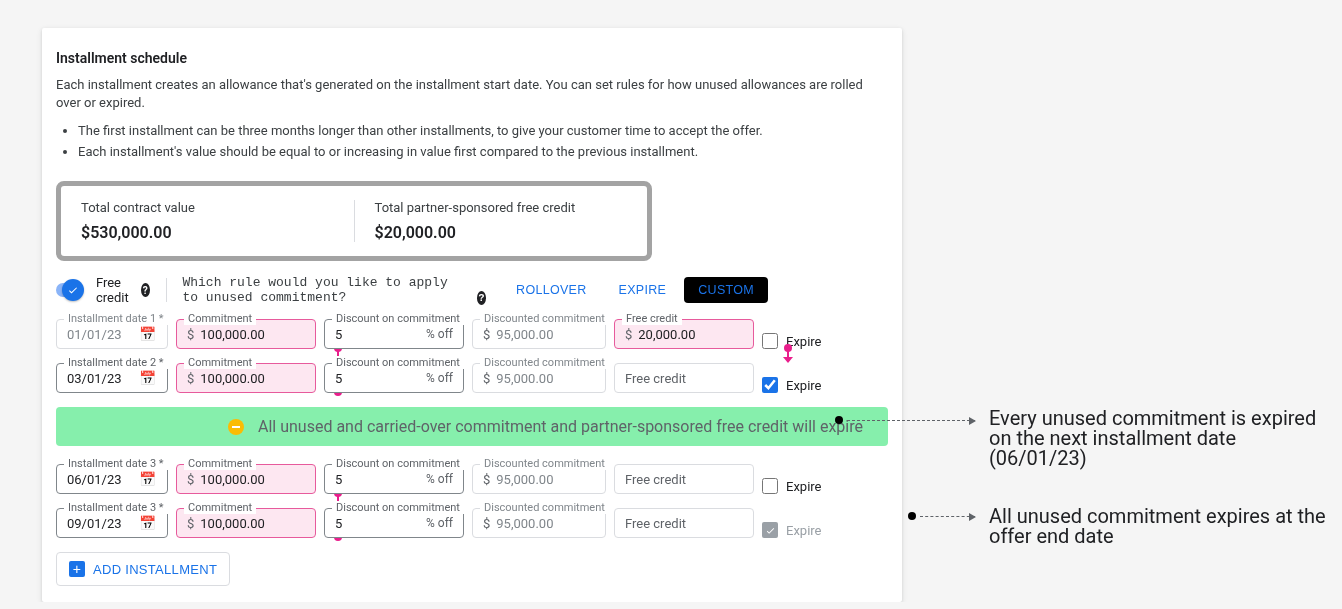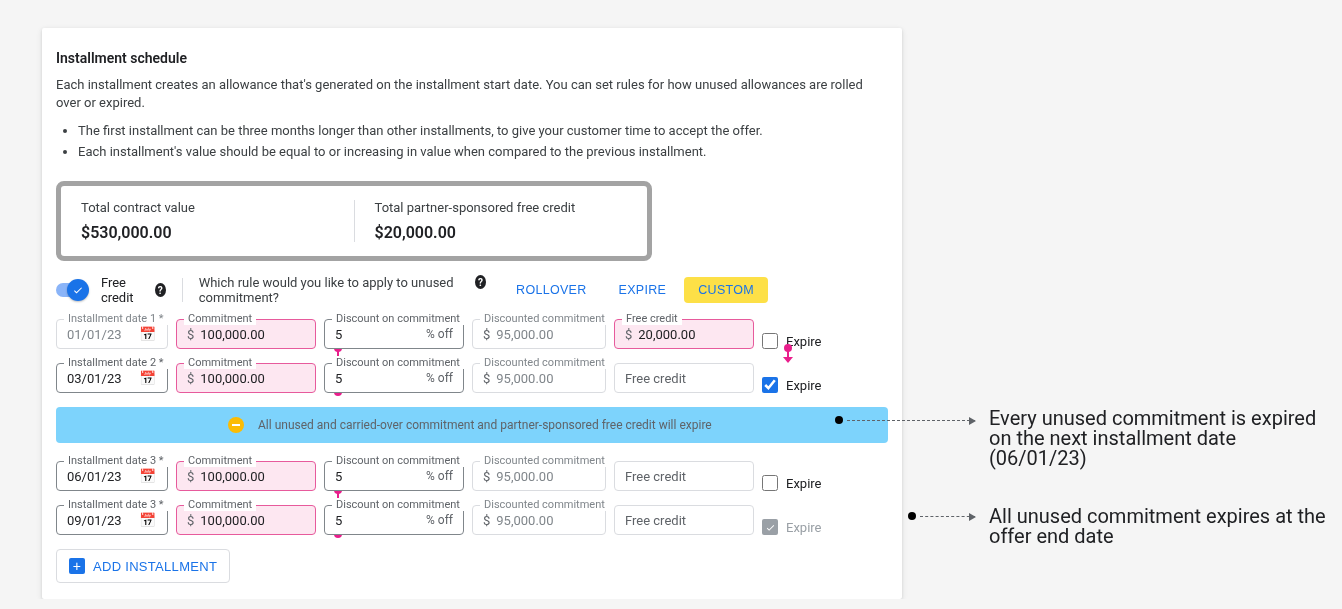--- a/index.html
+++ b/index.html
@@ -39,27 +39,27 @@
       background:#1a73e8; display:flex; align-items:center; justify-content:center;
       box-shadow:0 1px 2px rgba(0,0,0,.25);
     }
     .toggle .thumb svg { width:12px; height:12px; fill:#fff; }
     .freecredit-lbl { font-size:13px; color:#202124; display:flex; align-items:center; gap:6px;}
     .help-ico {
       width:14px; height:14px; border-radius:50%; background:#202124; color:#fff;
       display:inline-flex; align-items:center; justify-content:center; font-size:10px; font-weight:700;
     }
     .vr { width:1px; height:24px; background:#dadce0; }
-    .rule-q { font-size:13px; color:#3c4043; display:flex; align-items:flex-start; gap:6px; }
+    .rule-q { font-size:13px; color:#3c4043; display:flex; align-items:flex-end; gap:6px;font-family:Liberation Mono, monospace; }
     .rule-btns { margin-left:auto; display:flex; gap:4px; margin-right: 120px;}
     .rule-btn {
       padding: 6px 14px; font-size:12.5px; font-weight:500; color:#1a73e8; border:none; background:transparent;
       border-radius:4px; cursor:pointer; letter-spacing:.3px;
     }
-    .rule-btn.active { background:#fde047; }
+    .rule-btn.active { background:#000000; }
     .row {
       display:flex; gap:8px; align-items:flex-end; margin-bottom:14px; position:relative;
     }
     .fld { position:relative; }
     .fld .lab {
       position:absolute; top:-7px; left:8px; background:#fff; padding:0 4px;
       font-size:11px; color:#5f6368; z-index:1; white-space:nowrap;
     }
     .fld.pink .lab { color:#5f6368; }
     .fld.disabled .lab { color:#80868b; }
@@ -84,22 +84,22 @@
     .arrow-m::after { content:''; position:absolute; left:0; top:8px; width:0; height:0; border-left:5px solid transparent; border-right:5px solid transparent; border-top:6px solid #e91e8c; }
     .chk { display:flex; align-items:center; gap:8px; font-size:13px; }
     .chk input[type=checkbox] { width:16px; height:16px; accent-color:#1a73e8; }
     .chk.disabled { color:#9aa0a6; }
     .chk.disabled .dis-box {
       width:16px; height:16px; border-radius:2px; background:#9aa0a6;
       display:inline-flex; align-items:center; justify-content:center;
     }
     .chk.disabled .dis-box svg { width:11px; height:11px; fill:#fff; }
     .expire-banner {
-      background:#7dd3fc; border-radius:4px; padding:10px 14px; display:flex; align-items:center;
-      gap:14px; font-size:12px; color:#5f6368; margin: 4px 0 18px 0; position:relative;
+      background:#86efac; border-radius:4px; padding:10px 14px; display:flex; align-items:center;
+      gap:14px; font-size:16px; color:#5f6368; margin: 4px 0 18px 0; position:relative;
     }
     .ban-ico {
       width:16px; height:16px; border-radius:50%; background:#fbbc04;
       display:flex; align-items:center; justify-content:center; margin-left:158px;
     }
     .ban-ico .dash { width:8px; height:2px; background:#fff; }
     .add-btn {
       border:1px solid #dadce0; border-radius:4px; padding:8px 12px; display:inline-flex;
       align-items:center; gap:8px; color:#1a73e8; font-size:13px; font-weight:500;
       background:#fff; cursor:pointer; letter-spacing:.3px;
@@ -112,21 +112,21 @@
   </style>
 </head>
 <body>
 
 <div class="wrapper">
   <div class="card">
     <div class="title">Installment schedule</div>
     <div class="desc">Each installment creates an allowance that's generated on the installment start date. You can set rules for how unused allowances are rolled over or expired.</div>
     <ul class="rules">
       <li>The first installment can be three months longer than other installments, to give your customer time to accept the offer.</li>
-      <li>Each installment's value should be equal to or increasing in value when compared to the previous installment.</li>
+      <li>Each installment's value should be equal to or increasing in value first compared to the previous installment.</li>
     </ul>
 
     <div class="summary-box">
       <div class="summary-cell">
         <div class="summary-label">Total contract value</div>
         <div class="summary-value">$530,000.00</div>
       </div>
       <div class="summary-cell">
         <div class="summary-label">Total partner-sponsored free credit</div>
         <div class="summary-value">$20,000.00</div>

